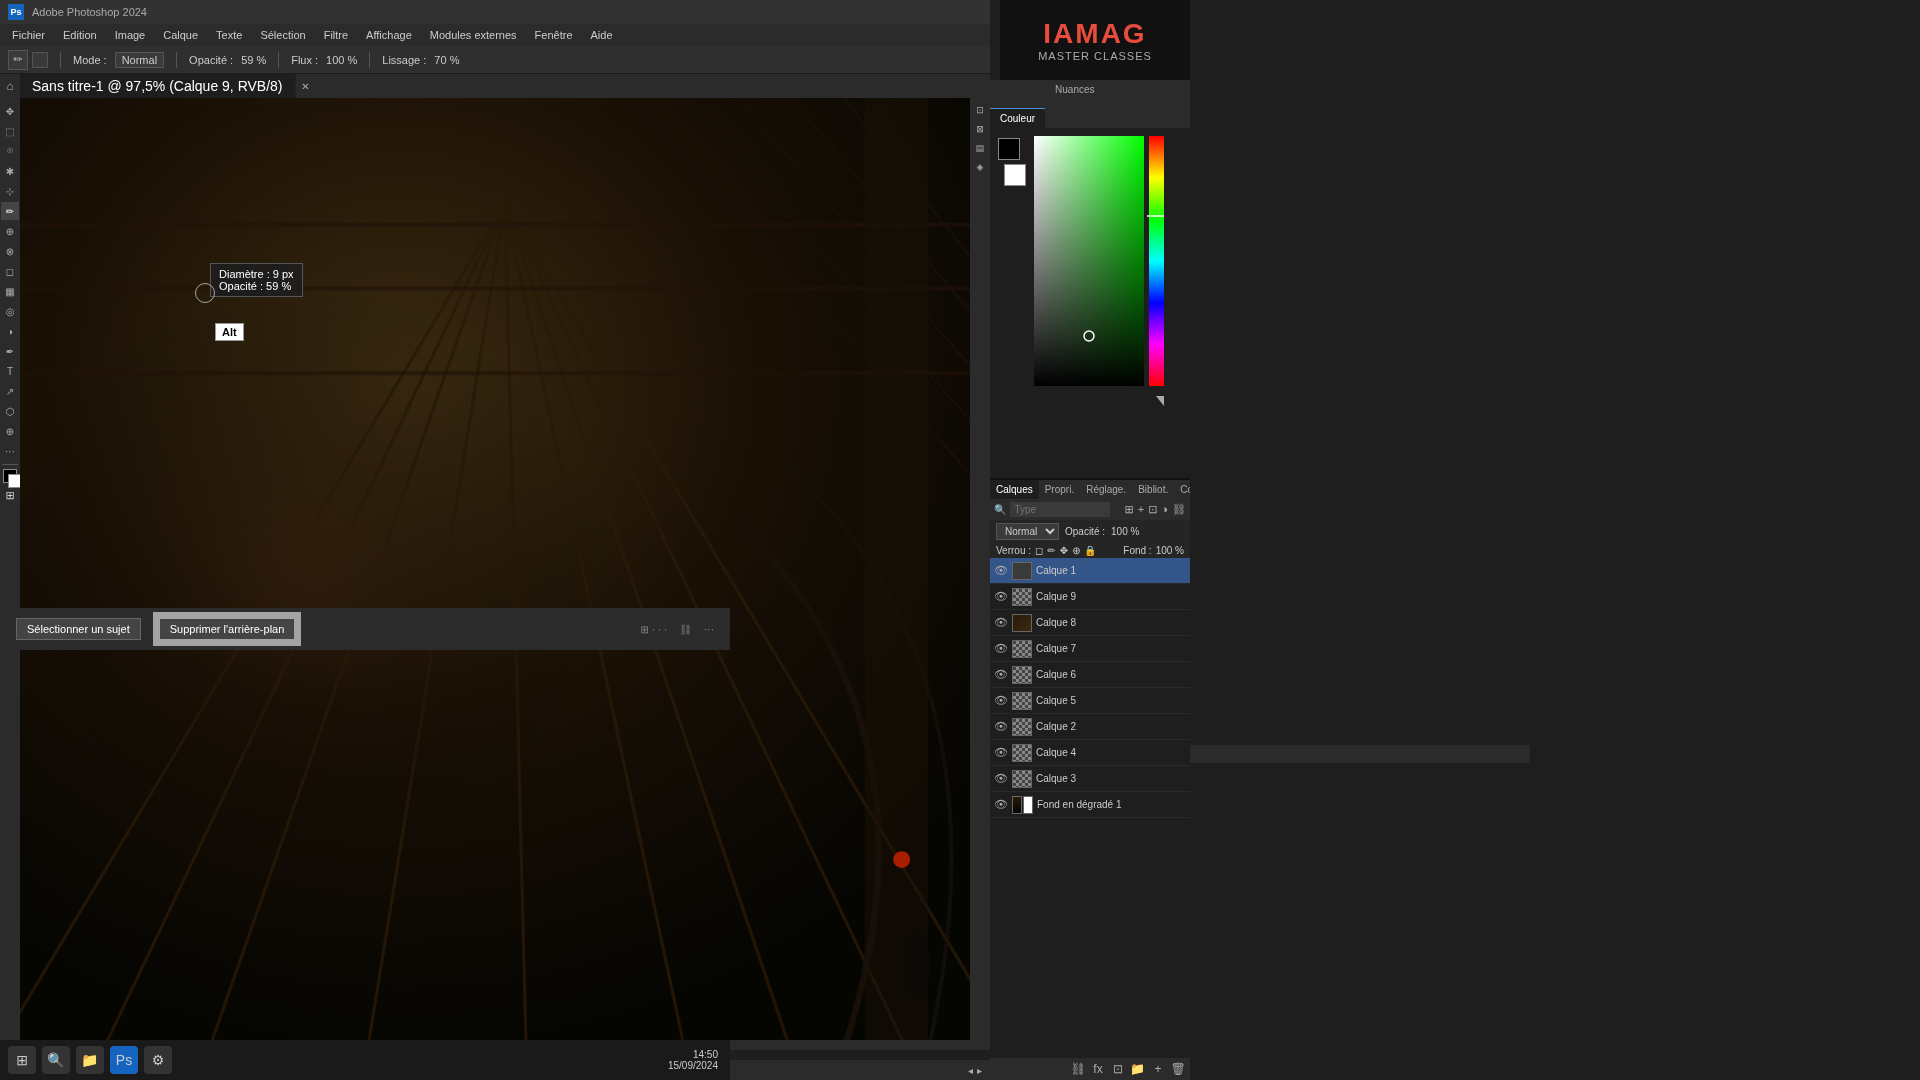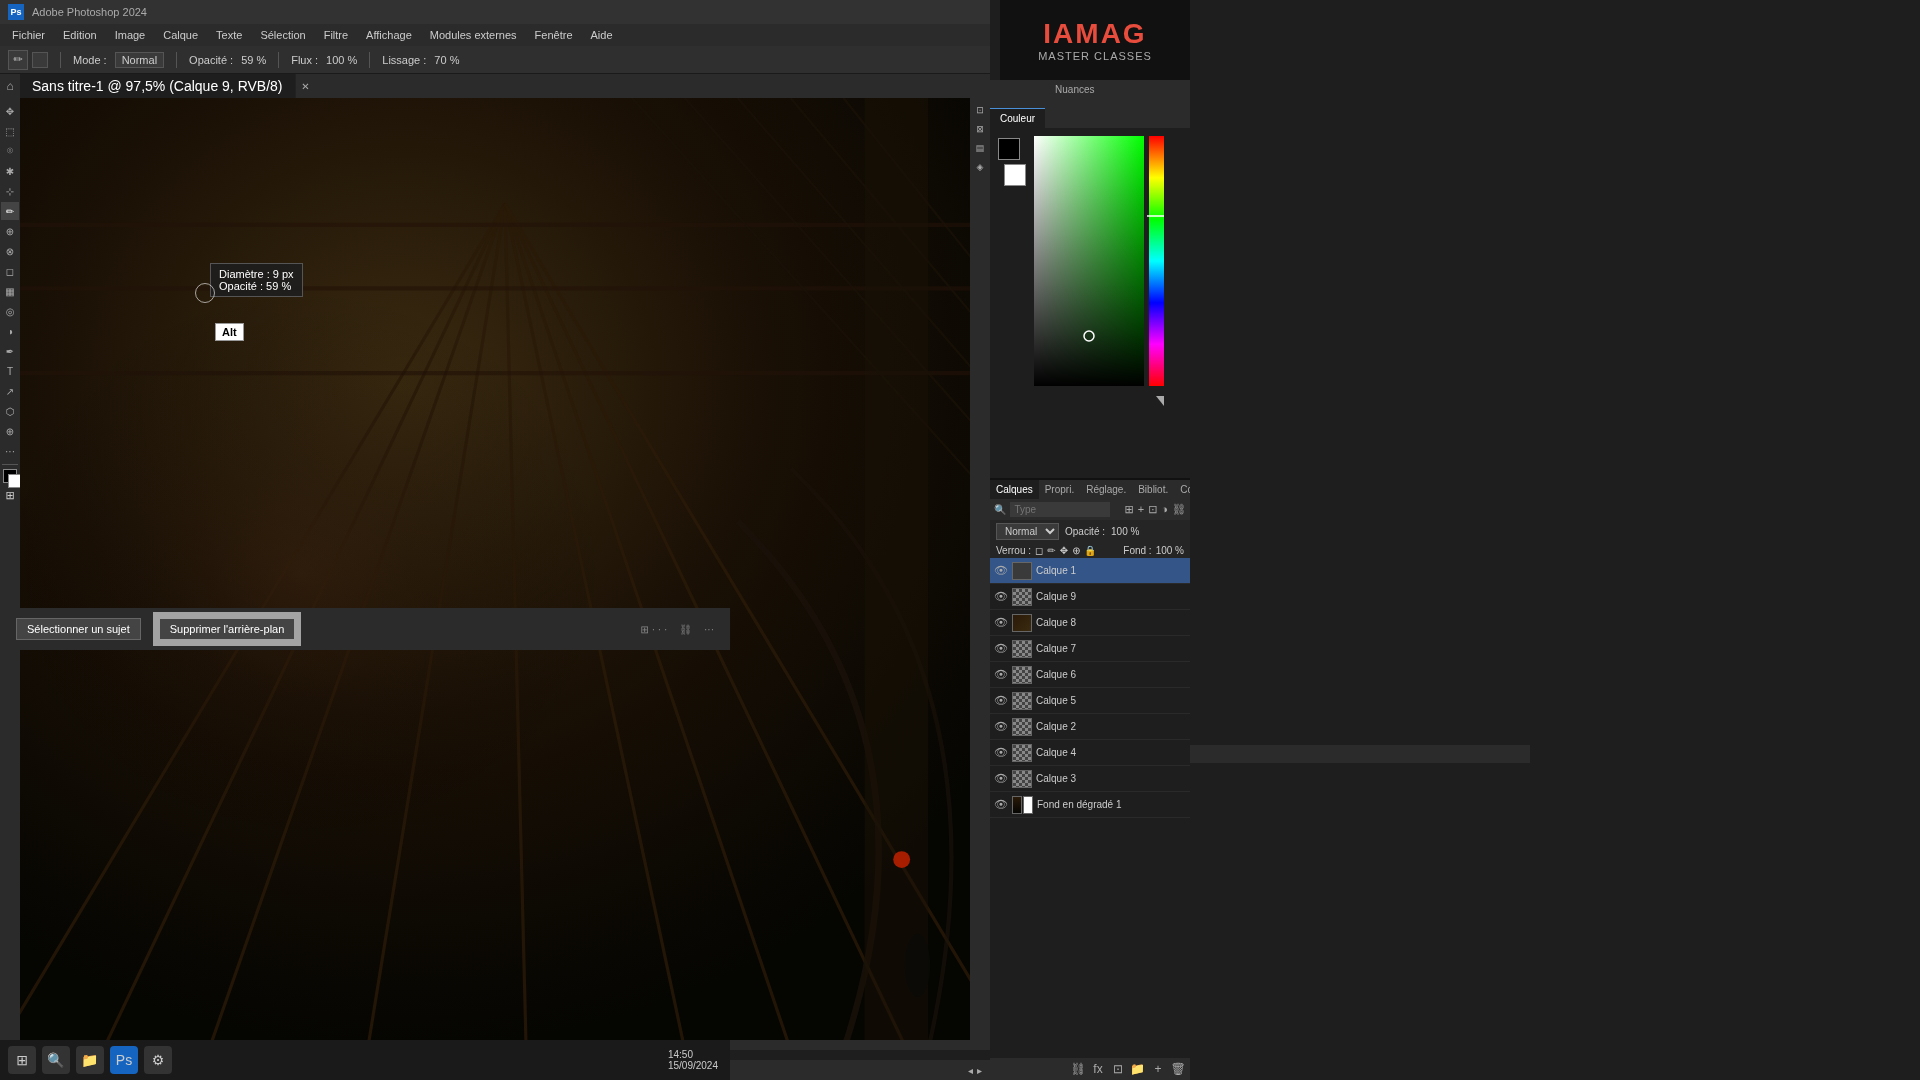--- a/index.html
+++ b/index.html
@@ -590,17 +590,17 @@
   </div>
 
 </div>
 
 <div class="taskbar">
   <div class="taskbar-icon">⊞</div>
   <div class="taskbar-icon">🔍</div>
   <div class="taskbar-icon">📁</div>
   <div class="taskbar-icon" style="background:#1565C0;">Ps</div>
   <div class="taskbar-icon">⚙</div>
-  <div style="margin-left:auto;display:flex;flex-direction:column;justify-content:center;font-size:10px;color:#ccc;padding-right:4px;">
+  <div style="margin-left:auto;display:flex;flex-direction:column;align-items:flex-end;justify-content:center;font-size:10px;color:#ccc;padding-right:4px;">
     <span>14:50</span>
     <span>15/09/2024</span>
   </div>
 </div>
 
 </body></html>

